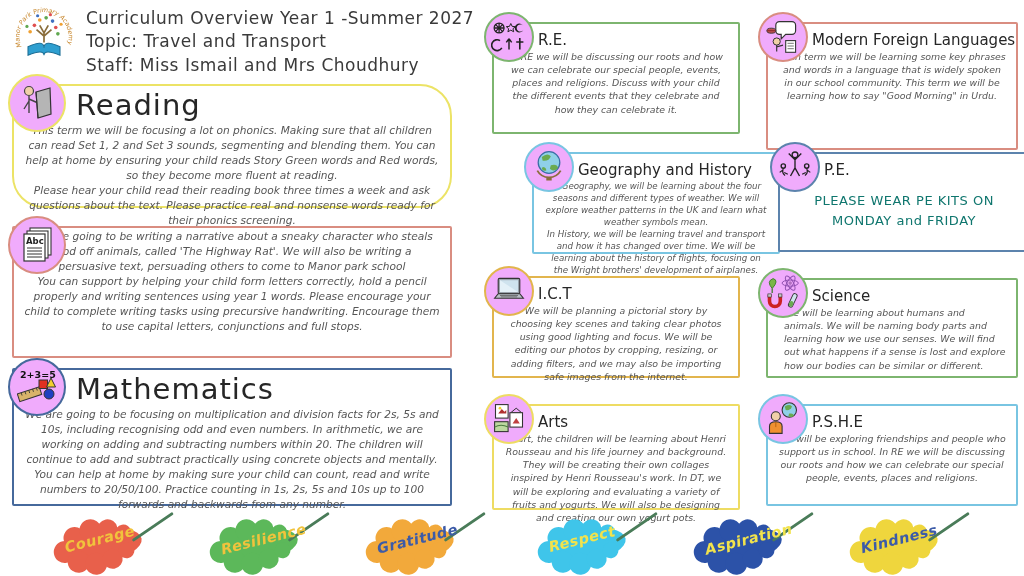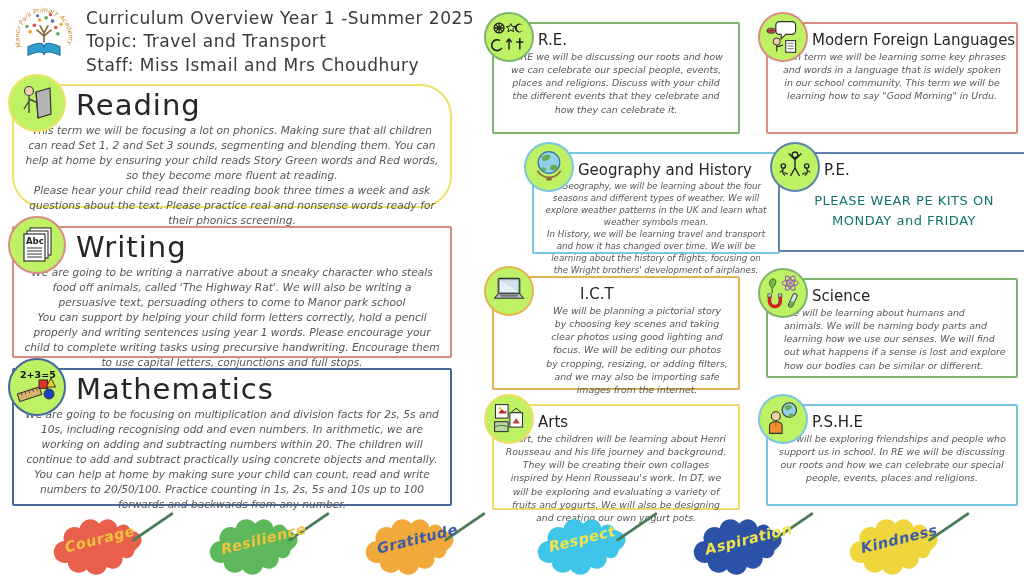--- a/index.html
+++ b/index.html
@@ -7,21 +7,21 @@
     width:1024px;height:576px;position:relative;background:#fff;
     font-family:"DejaVu Sans", sans-serif;overflow:hidden;color:#3d3d3d;
   }
   
   .header{position:absolute;left:0;top:0;width:600px;height:80px;}
   .logo{position:absolute;left:12px;top:4px;width:64px;height:64px;}
   .title-block{position:absolute;left:86px;top:7px;}
   .title-line{font-size:17px;line-height:1.38;color:#3a3a3a;letter-spacing:.5px;}
   
   .box{position:absolute;border:2px solid;border-radius:2px;background:#fff;box-sizing:border-box;}
-  .icon-circle{position:absolute;border-radius:50%;background:#bef264;border:2px solid;
+  .icon-circle{position:absolute;border-radius:50%;background:#f0abfc;border:2px solid;
     display:flex;align-items:center;justify-content:center;z-index:3;}
   .big .icon-circle{width:54px;height:54px;top:-12px;left:-6px;}
   .small .icon-circle{width:46px;height:46px;top:-12px;left:-10px;}
   .box-title{color:#262626;white-space:nowrap;}
   .big .box-title{font-size:29px;padding:2px 0 0 62px;letter-spacing:1px;}
   .small .box-title{font-size:15px;padding:7px 0 0 44px;}
   .box-body{font-style:italic;color:#555;text-align:center;white-space:pre-line;padding:1px 10px 2px 10px;}
   .big .box-body{font-size:10.6px;line-height:1.42;}
   .small .box-body{font-size:9.4px;line-height:1.4;}
   .geo .box-body{font-size:8.7px;line-height:1.38;}
@@ -30,25 +30,25 @@
   .reading{left:12px;top:84px;width:440px;height:124px;border-color:#ece366;border-radius:32px;}
   .reading .icon-circle{border-color:#ece366;}
   .writing{left:12px;top:226px;width:440px;height:132px;border-color:#d98d81;}
   .writing .icon-circle{border-color:#d98d81;}
   .mathematics{left:12px;top:368px;width:440px;height:138px;border-color:#46699c;}
   .mathematics .icon-circle{border-color:#46699c;}
   .re{left:492px;top:22px;width:248px;height:112px;border-color:#7db56f;}
   .re .icon-circle{border-color:#7db56f;}
   .geo{left:492px;top:152px;width:248px;height:102px;border-color:#79c5e2;margin-left:40px;}
   .geo .icon-circle{border-color:#79c5e2;}
-  .ict{left:492px;top:276px;width:248px;height:114px;border-color:#e2b54d;padding-left:42px;}
+  .ict{left:492px;top:276px;width:248px;height:102px;border-color:#e2b54d;}
   .ict .icon-circle{border-color:#e2b54d;}
   .arts{left:492px;top:404px;width:248px;height:106px;border-color:#eedc63;}
   .arts .icon-circle{border-color:#eedc63;}
-  .mfl{left:766px;top:22px;width:252px;height:112px;border-color:#d98d81;}
+  .mfl{left:766px;top:22px;width:252px;height:128px;border-color:#d98d81;}
   .mfl .icon-circle{border-color:#d98d81;}
   .pe{left:766px;top:152px;width:252px;height:100px;border-color:#5c83ad;margin-left:12px;}
   .pe .icon-circle{border-color:#5c83ad;}
   .science{left:766px;top:278px;width:252px;height:100px;border-color:#7db56f;}
   .science .icon-circle{border-color:#7db56f;}
   .science .box-body{text-align:left;padding-left:16px;}
   .pshe{left:766px;top:404px;width:252px;height:102px;border-color:#79c5e2;}
   .pshe .icon-circle{border-color:#79c5e2;}
   
   .leaf{position:absolute;top:512px;width:136px;height:62px;}
@@ -103,21 +103,21 @@
         <circle cx="43" cy="28" r="1.7" fill="#60a850"></circle>
           <circle cx="24" cy="11" r="1.5" fill="#4070c0"></circle>
         <circle cx="36" cy="10" r="1.5" fill="#e05050"></circle>
           <circle cx="14" cy="21" r="1.5" fill="#60a850"></circle>
         <circle cx="46" cy="19" r="1.5" fill="#f0a030"></circle>
       </g>
       <path d="M15 40 q15 -7 15 1 q0 -8 15 -1 v8 q-15 -6 -15 0 q0 -6 -15 0 Z" fill="#2e9fd0" stroke="#1d6f96" stroke-width="1"></path>
     </svg>
   </div>
   <div class="title-block">
-    <div class="title-line">Curriculum Overview Year 1 -Summer 2025</div>
+    <div class="title-line">Curriculum Overview Year 1 -Summer 2027</div>
     <div class="title-line">Topic: Travel and Transport</div>
     <div class="title-line">Staff: Miss Ismail and Mrs Choudhury</div>
   </div>
 </div>
 
 <div class="box big reading">
   <div class="icon-circle">
     <svg viewBox="0 0 40 40" width="40" height="40">
       <circle cx="12" cy="8" r="4.5" fill="#f0d0a8" stroke="#444" stroke-width="1.2"></circle>
       <path d="M12 13 V30 M12 16 L21 20 M12 18 L7 26" stroke="#444" stroke-width="1.4" fill="none"></path>
@@ -133,21 +133,20 @@
 <div class="box big writing">
   <div class="icon-circle">
     <svg viewBox="0 0 40 40" width="40" height="40">
       <rect x="13" y="3" width="21" height="27" fill="#fff" stroke="#333" stroke-width="1.1"></rect>
       <rect x="10" y="6" width="21" height="27" fill="#fff" stroke="#333" stroke-width="1.1"></rect>
       <rect x="7" y="9" width="21" height="27" fill="#fff" stroke="#333" stroke-width="1.2"></rect>
       <text x="9" y="19" font-size="8.5" font-weight="bold" fill="#222" font-family="DejaVu Sans, sans-serif">Abc</text>
       <path d="M10 23 h15 M10 26 h15 M10 29 h15 M10 32 h15" stroke="#333" stroke-width="1"></path>
     </svg>
   </div>
-  <div class="box-title">Writing</div>
   <div class="box-body">We are going to be writing a narrative about a sneaky character who steals food off animals, called 'The Highway Rat'. We will also be writing a persuasive text, persuading others to come to Manor park school
 You can support by helping your child form letters correctly, hold a pencil properly and writing sentences using year 1 words. Please encourage your child to complete writing tasks using precursive handwriting. Encourage them to use capital letters, conjunctions and full stops.</div>
 </div>
 
 <div class="box big mathematics">
   <div class="icon-circle">
     <svg viewBox="0 0 40 40" width="40" height="40">
       <text x="3" y="11" font-size="9.5" font-weight="bold" fill="#111" font-family="DejaVu Sans, sans-serif">2+3=5</text>
       <g transform="rotate(-18 13 27)">
         <rect x="1" y="23" width="23" height="8" fill="#d9b36a" stroke="#333" stroke-width="1"></rect>

